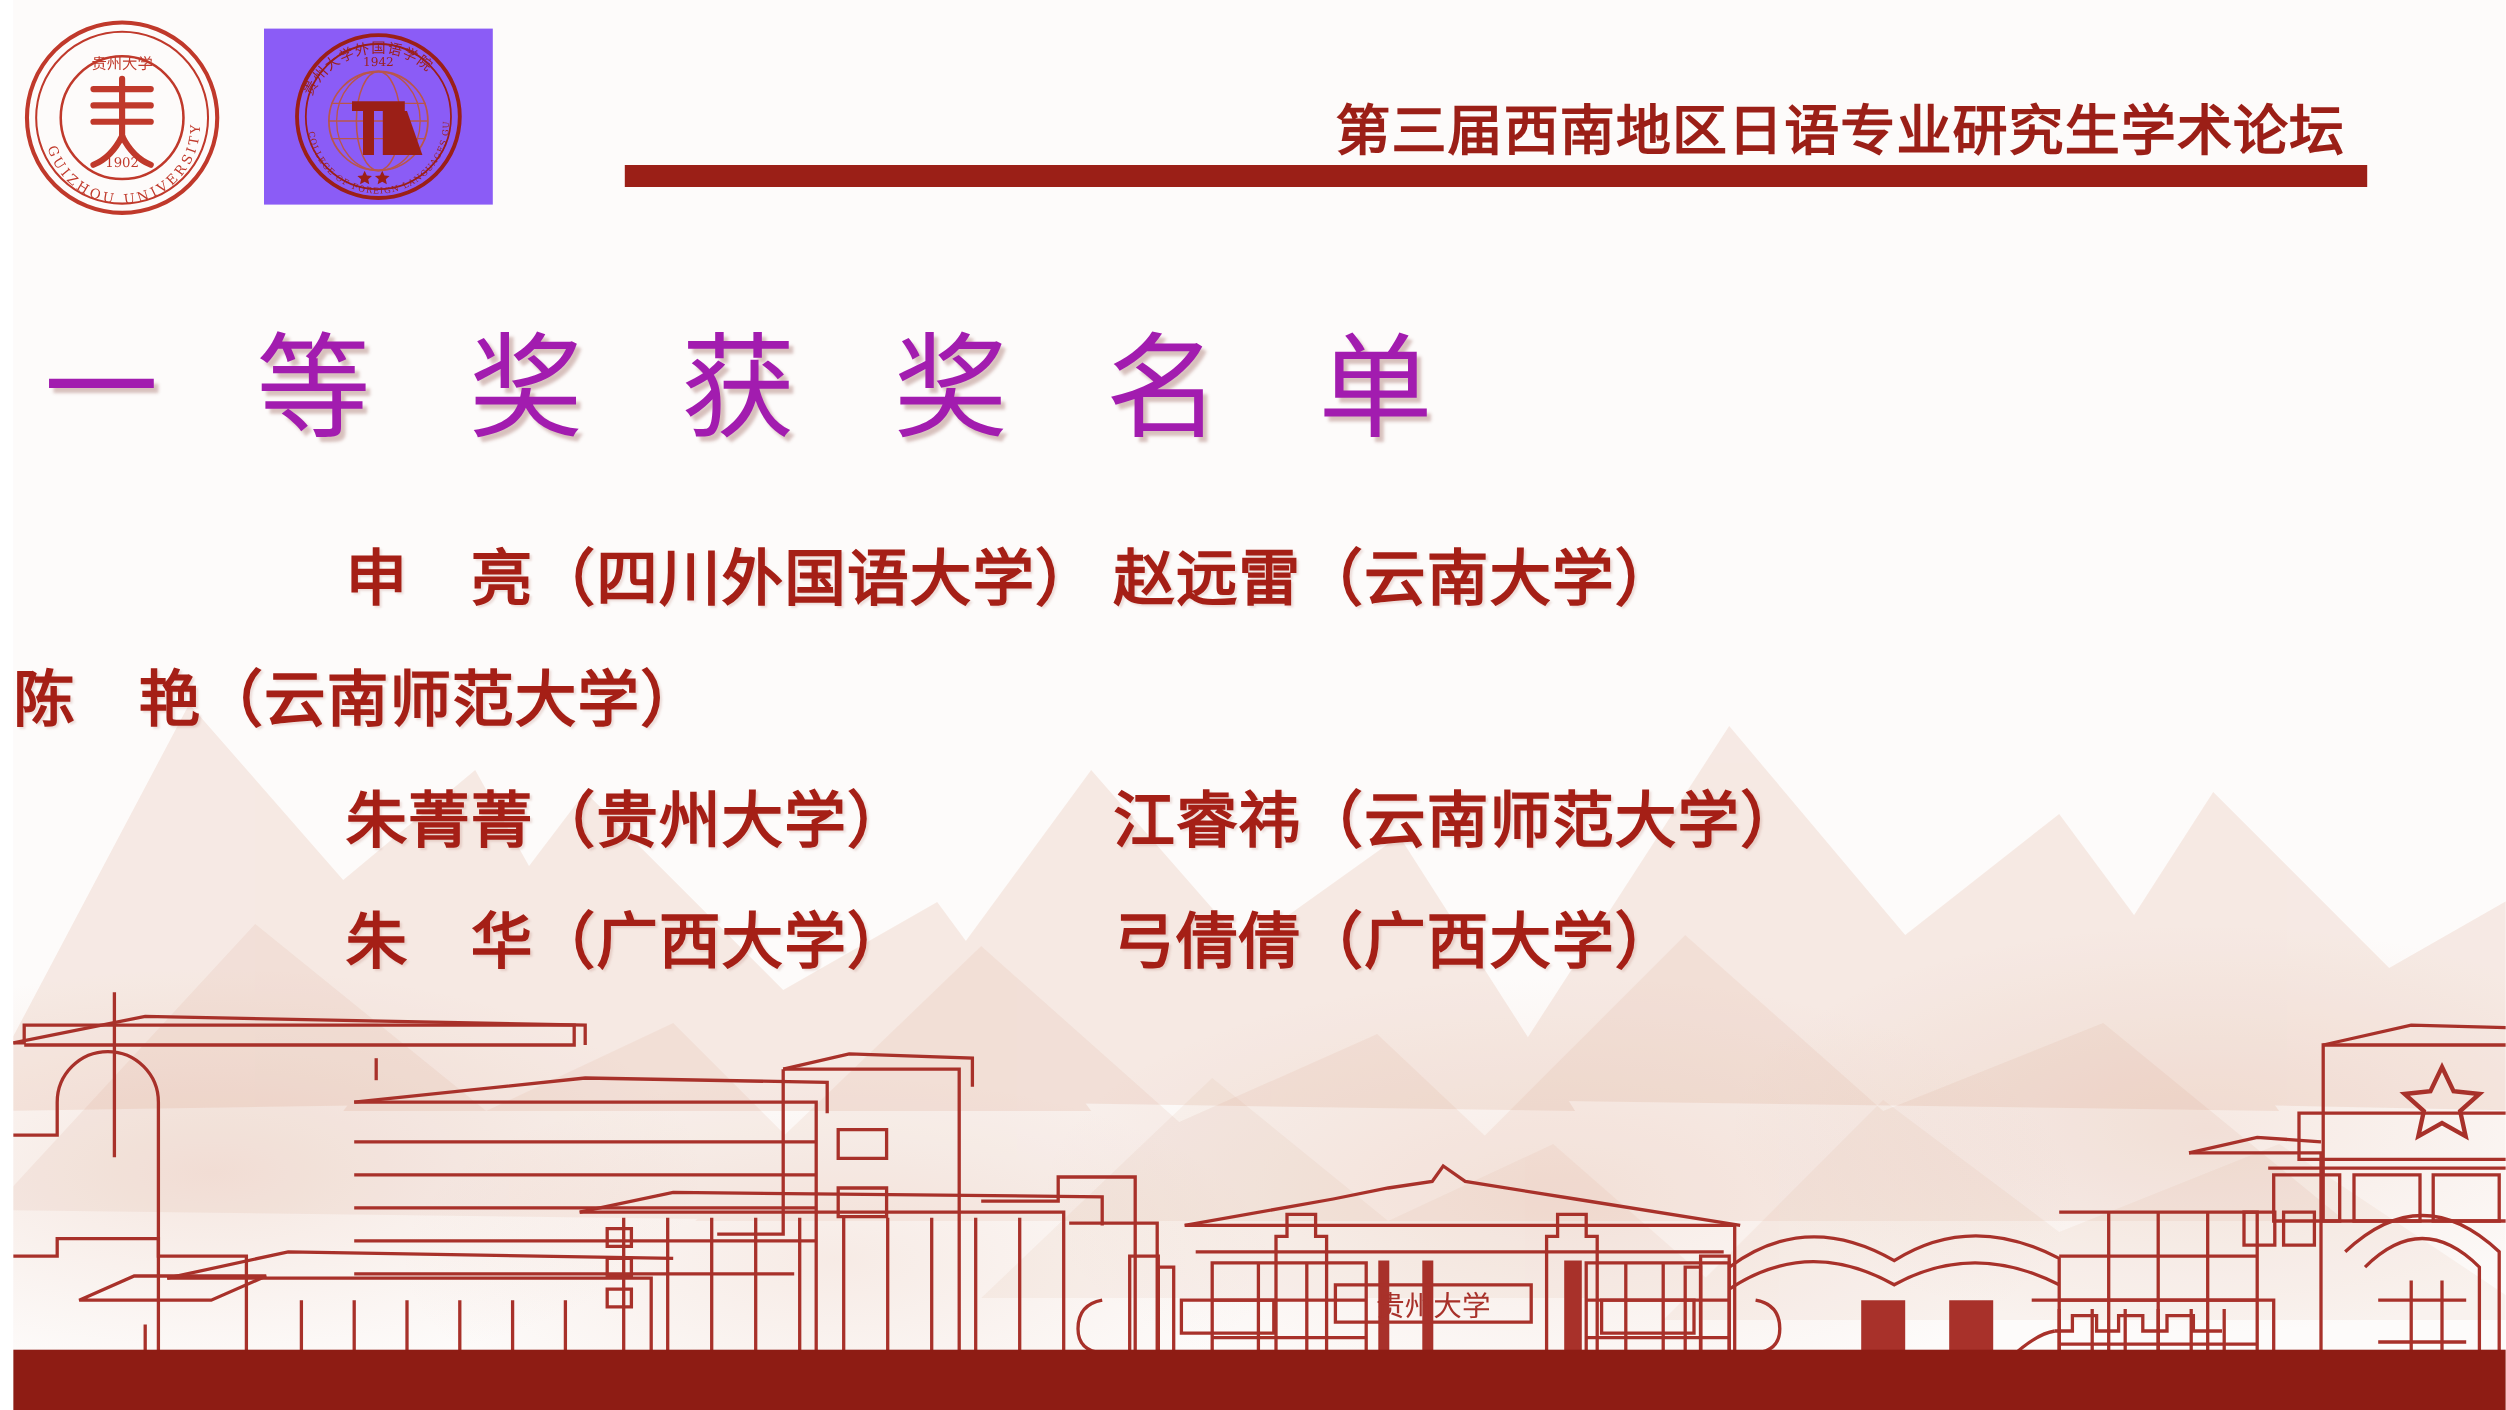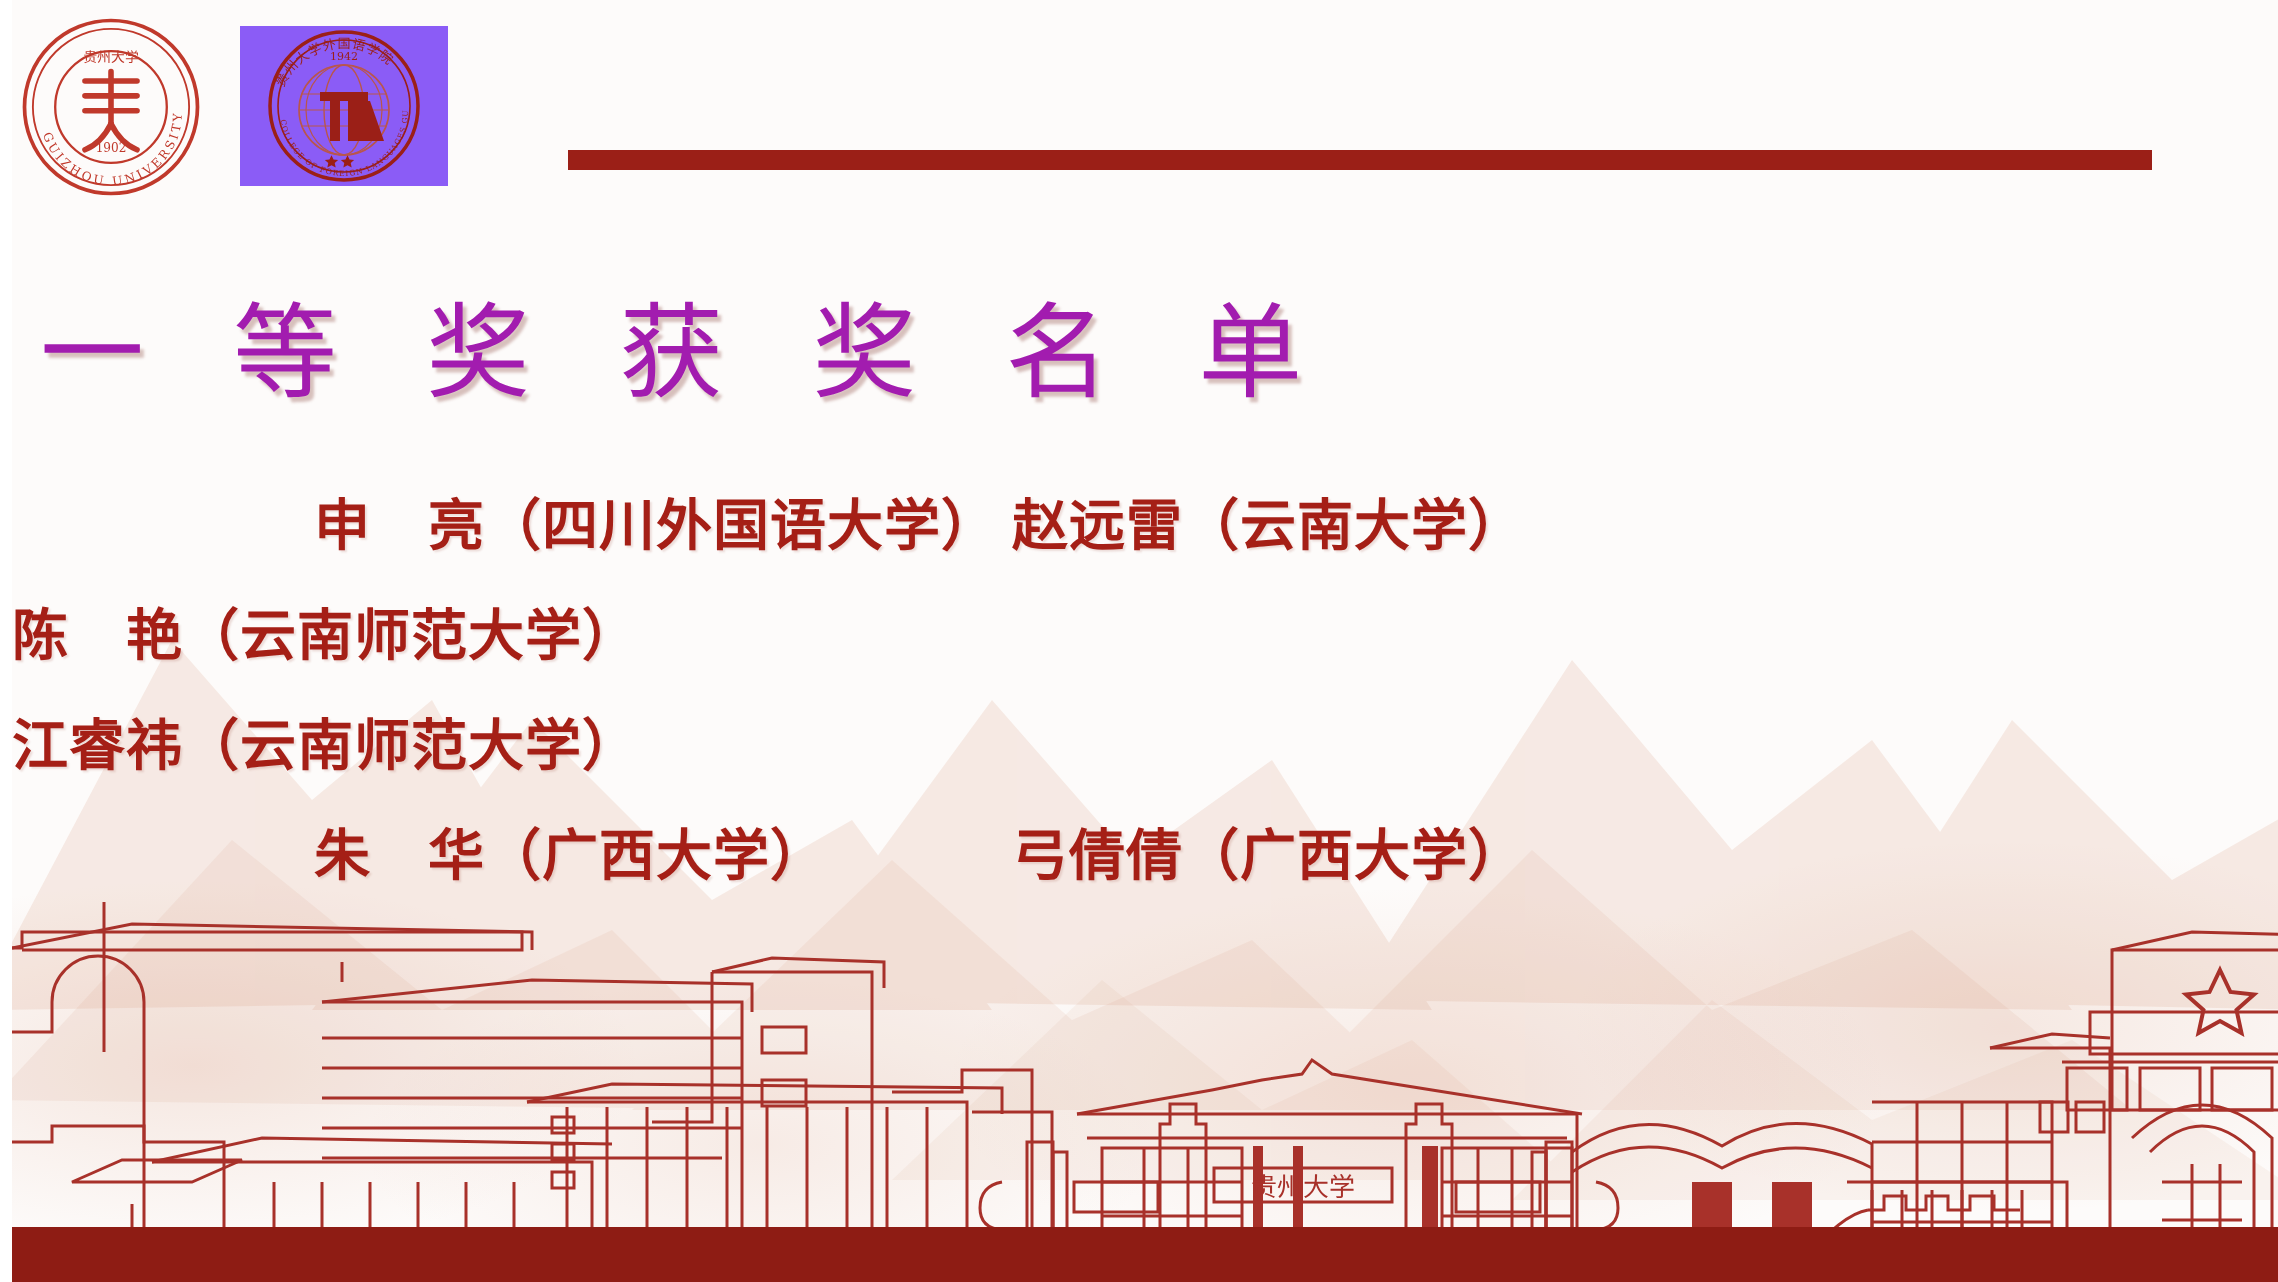--- a/index.html
+++ b/index.html
@@ -145,34 +145,36 @@
         <text font-size="7.5" fill="#9b1f17" letter-spacing="1.1" font-family="'DejaVu Serif',serif">
           <textPath href="#sfl-bot" startOffset="4%">COLLEGE OF FOREIGN LANGUAGES GUIZHOU UNIVERSITY</textPath>
         </text>
         <g fill="#9b1f17">
           <path d="M96 130 l2.4 5 5.4.6-4 3.6 1.1 5.3-4.9-2.7-4.9 2.7 1.1-5.3-4-3.6 5.4-.6z" transform="translate(-6,0) scale(.85) translate(14,22)"></path>
           <path d="M96 130 l2.4 5 5.4.6-4 3.6 1.1 5.3-4.9-2.7-4.9 2.7 1.1-5.3-4-3.6 5.4-.6z" transform="translate(10,0) scale(.85) translate(14,22)"></path>
         </g>
       </svg>
     </div>
 
+    <div class="header-title">第三届西南地区日语专业研究生学术论坛</div>
     <div class="title-bar"></div>
   </div>
 
   <div class="main-title">一 等 奖 获 奖 名 单</div>
 
   <div class="names">
     <div class="name-row">
       <div class="name-cell col-left">申　亮（四川外国语大学）</div>
       <div class="name-cell col-right">赵远雷（云南大学）</div>
     </div>
     <div class="name-row">
       <div class="name-cell col-right">陈　艳（云南师范大学）</div>
     </div>
     <div class="name-row">
+      <div class="name-cell col-left">朱菁菁（贵州大学）</div>
       <div class="name-cell col-right">江睿祎（云南师范大学）</div>
     </div>
     <div class="name-row">
       <div class="name-cell col-left">朱　华（广西大学）</div>
       <div class="name-cell col-right">弓倩倩（广西大学）</div>
     </div>
   </div>
 
   <div class="skyline">
     <svg viewBox="0 0 2278 430" preserveAspectRatio="none">

